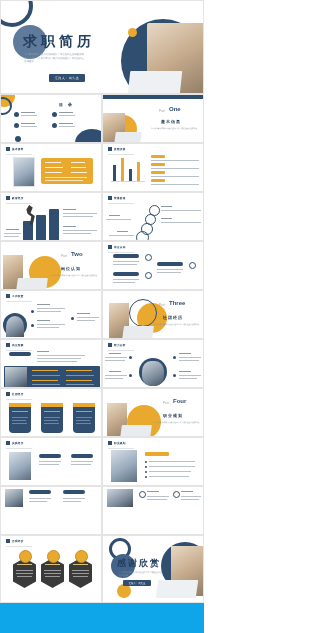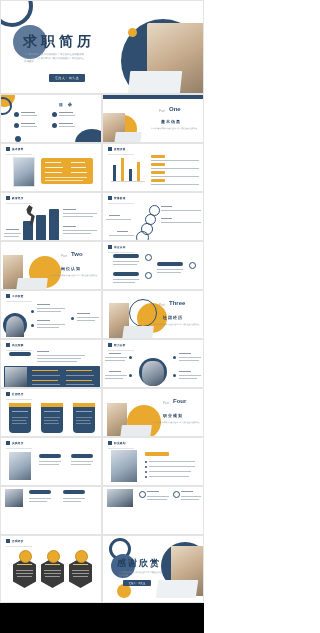--- a/index.html
+++ b/index.html
@@ -1,17 +1,17 @@
 <!DOCTYPE html>
 <html><head>
 <meta charset="utf-8">
 <style>
   html,body{margin:0;padding:0;background:#fff;}
   body{width:204px;height:633px;overflow:hidden;font-family:"Liberation Sans","DejaVu Sans",sans-serif;}
-  .deck{width:240px;height:633px;position:relative;background:#000000;}
+  .deck{width:240px;height:633px;position:relative;background:#0ea5e9;}
   .row{display:flex;width:204px;}
   .slide{position:relative;overflow:hidden;background:#fff;border:1px solid #e4e4e4;box-sizing:border-box;}
   .hero{width:204px;height:94px;}
   .half{width:102px;height:49px;}
   
   .navy{background:#2f4e70;}
   .gold{background:#e9a92e;}
   .circ{position:absolute;border-radius:50%;}
   .ring{position:absolute;border-radius:50%;border:3px solid #2f4e70;}
   .photo{position:absolute;background:linear-gradient(160deg,#c9b59b 0%,#9a8670 45%,#6e6252 100%);}

